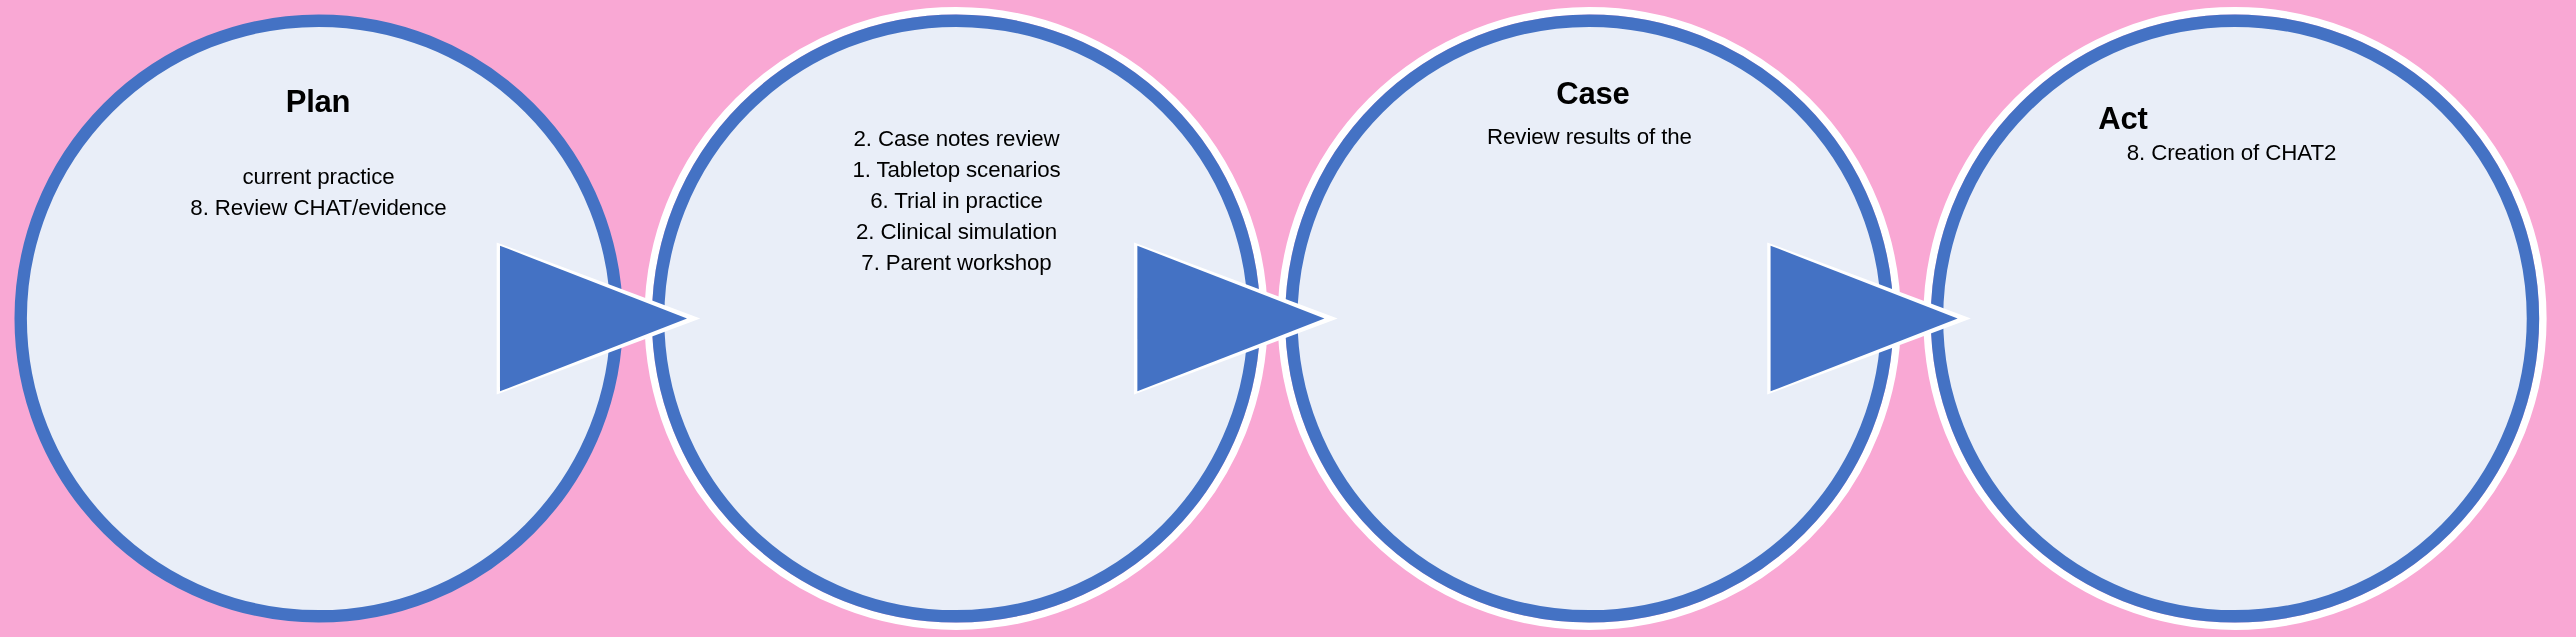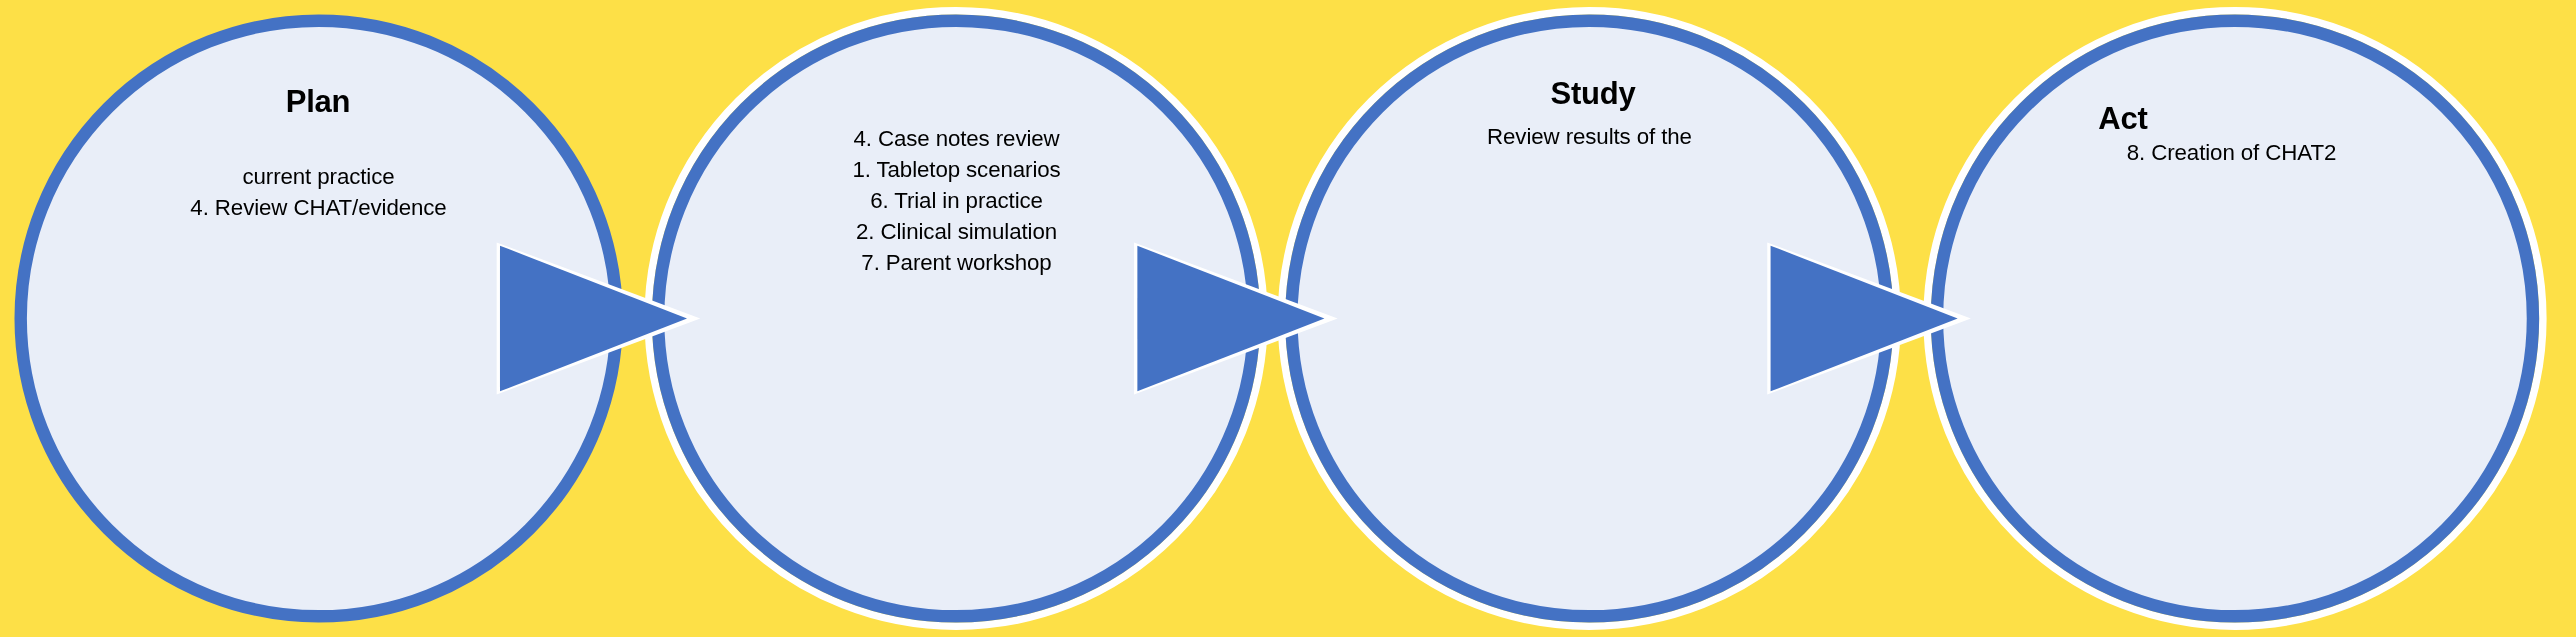--- a/index.html
+++ b/index.html
@@ -10,21 +10,21 @@
   body {
     width: 2576px;
     height: 637px;
     overflow: hidden;
     font-family: "Liberation Sans", sans-serif;
   }
   #stage {
     position: relative;
     width: 2576px;
     height: 637px;
-    background: #fde047;
+    background: #f9a8d4;
   }
   #diagram-svg {
     position: absolute;
     left: 0;
     top: 0;
     width: 2576px;
     height: 637px;
   }
   .node-text {
     position: absolute;
@@ -91,32 +91,32 @@
       <polygon points="1374,297 1600,385 1374,473" fill="#4472C4"></polygon>
 
       <polygon points="2135,293 2381,385 2135,477" fill="#FFFFFF"></polygon>
       <polygon points="2139,297 2365,385 2139,473" fill="#4472C4"></polygon>
     </g>
   </svg>
 
   <div class="node-text node-title" style="left:103px; top:84px; width:430px;">Plan</div>
   <div class="node-text node-body" style="left:62px; top:161px; width:513px;">
     <div>current practice</div>
-    <div>4. Review CHAT/evidence</div>
+    <div>8. Review CHAT/evidence</div>
   </div>
 
   <div class="node-text node-body" style="left:708px; top:123px; width:497px;">
-    <div>4. Case notes review</div>
+    <div>2. Case notes review</div>
     <div>1. Tabletop scenarios</div>
     <div>6. Trial in practice</div>
     <div>2. Clinical simulation</div>
     <div>7. Parent workshop</div>
   </div>
 
-  <div class="node-text node-title" style="left:1378px; top:76px; width:430px;">Study</div>
+  <div class="node-text node-title" style="left:1378px; top:76px; width:430px;">Case</div>
   <div class="node-text node-body" style="left:1366px; top:121px; width:447px;">
     <div>Review results of the</div>
   </div>
 
   <div class="node-text node-title" style="left:1908px; top:101px; width:430px;">Act</div>
   <div class="node-text node-body" style="left:1983px; top:137px; width:497px;">
     <div>8. Creation of CHAT2</div>
   </div>
 
 </div>

